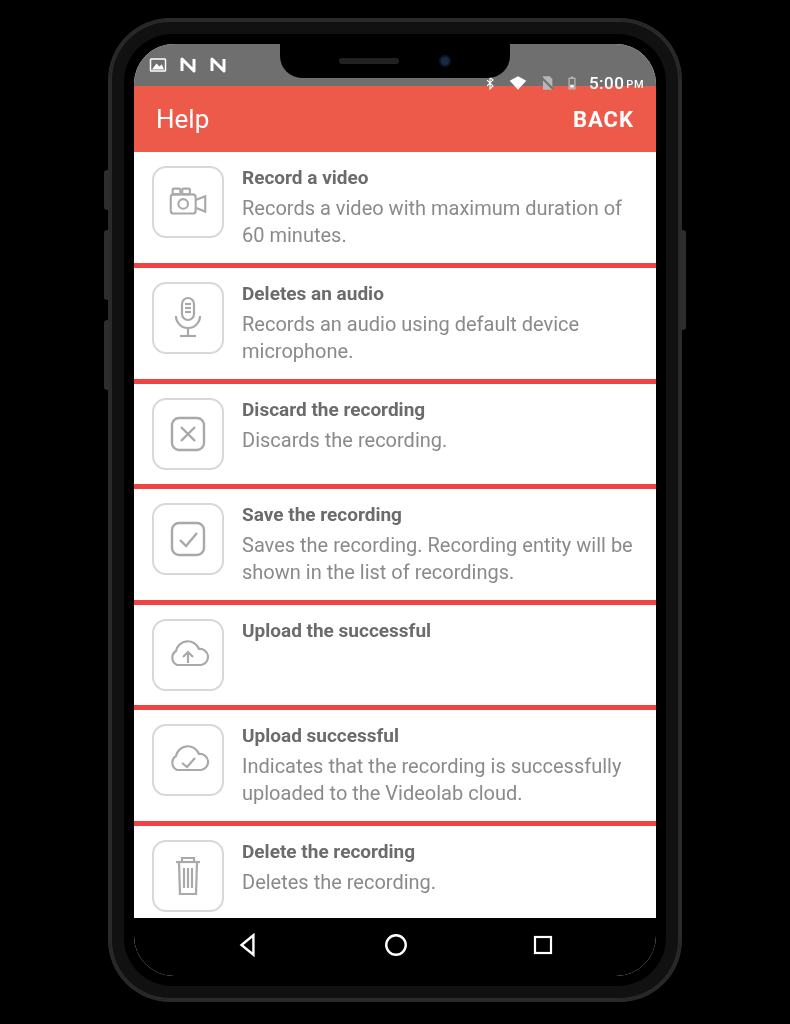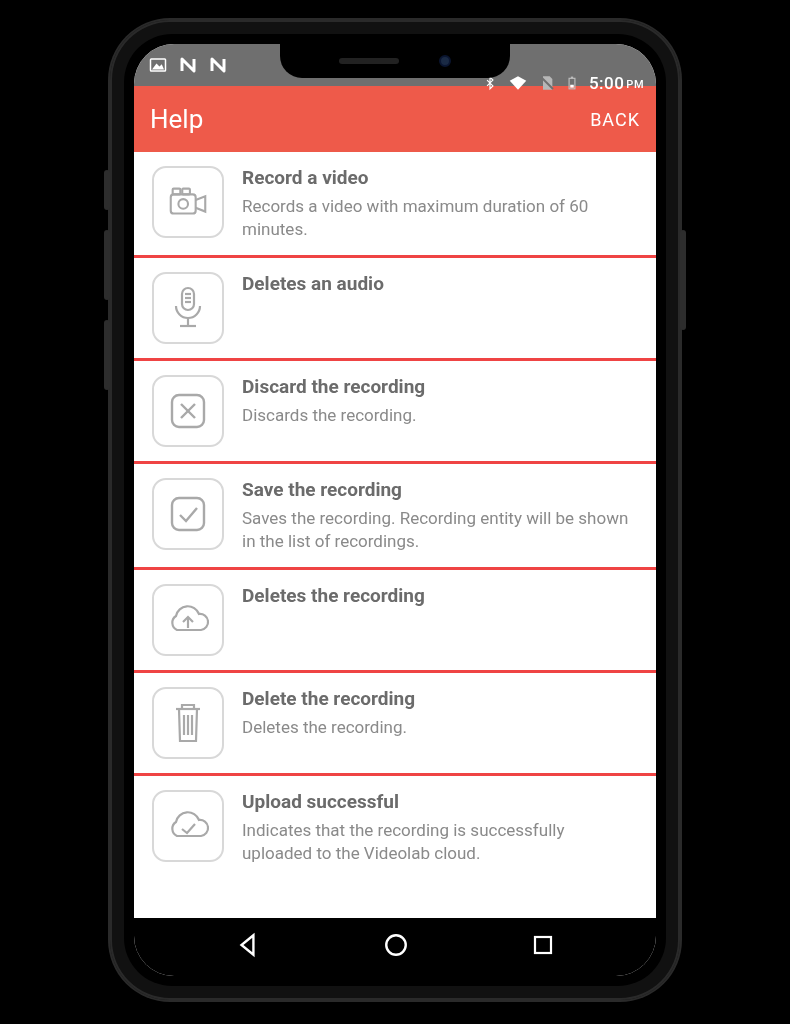--- a/index.html
+++ b/index.html
@@ -47,41 +47,41 @@
     z-index: 40;
   }
   .sb-left { display: flex; gap: 10px; align-items: center; padding-left:4px; }
   .sb-right { display: flex; gap: 10px; align-items: center; margin-top: 36px; }
   .sb-right svg, .sb-left svg { display:block; }
   .time { letter-spacing: 0.5px; font-size:17px; }
   .time sub{ font-size:11px; vertical-align: baseline; position: relative; top:-1px; margin-left:2px;}
 
   .app-header {
     height: 66px; background: #ee5a4a; color: #fff; display: flex; align-items: center;
-    justify-content: space-between; padding: 0 16px;
+    justify-content: space-between; padding: 0 22px;
   }
   .app-header .title { font-size: 26px; font-weight: 400; }
-  .app-header .back  { font-size: 18px; font-weight: 400; letter-spacing: 1px; cursor:pointer; }
+  .app-header .back  { font-size: 22px; font-weight: 700; letter-spacing: 1px; cursor:pointer; }
 
   .content {
     flex: 1; background: #fff; overflow-y: hidden;
   }
   .row {
     display: flex; gap: 18px; padding: 14px 18px 14px 18px; align-items: flex-start;
-    border-bottom: 3px solid #ef4444;
+    border-bottom: 5px solid #ef4444;
   }
   .row:last-child { border-bottom: none; }
   .iconbox {
     flex: 0 0 72px; width: 72px; height: 72px; border: 2px solid #d8d8d8; border-radius: 14px;
     display:flex; align-items:center; justify-content:center;
   }
   .iconbox svg { stroke: #a9a9a9; }
   .row-text { flex: 1; min-width: 0; }
   .row-title { font-size: 19px; font-weight: 700; color: #6b6b6b; margin-bottom: 6px; }
-  .row-desc  { font-size: 17px; color: #8a8a8a; line-height: 1.35; }
+  .row-desc  { font-size: 20px; color: #8a8a8a; line-height: 1.35; }
 
   .navbar {
     height: 58px; background: #000; display: flex; align-items: center; justify-content: space-around;
     padding: 0 40px;
   }
   .navbar svg { stroke: #fff; fill: none; stroke-width: 2.2; }
   .nav-btn { padding: 8px 20px; cursor:pointer; }
 </style>
 </head>
 <body>
@@ -179,20 +179,21 @@
                   <line x1="17" y1="10" x2="23" y2="10"></line>
                     <line x1="17" y1="14" x2="23" y2="14"></line>
                     <line x1="17" y1="18" x2="23" y2="18"></line>
                   <path d="M8 22 A12 12 0 0 0 32 22"></path>
                   <line x1="20" y1="34" x2="20" y2="42"></line>
                   <line x1="12" y1="42" x2="28" y2="42"></line>
                 </svg>
               </div>
               <div class="row-text">
                 <div class="row-title">Deletes an audio</div>
+                <div class="row-desc">Records an audio using default device microphone.</div>
               </div>
             </div>
 
             <div class="row">
               <div class="iconbox">
                 <svg width="44" height="44" viewBox="0 0 44 44" fill="none" stroke-width="2.4">
                   <rect x="6" y="6" width="32" height="32" rx="7"></rect>
                   <line x1="15" y1="15" x2="29" y2="29"></line>
                   <line x1="29" y1="15" x2="15" y2="29"></line>
                 </svg>
@@ -218,54 +219,54 @@
 
             <div class="row">
               <div class="iconbox">
                 <svg width="50" height="40" viewBox="0 0 50 40" fill="none" stroke-width="2.2">
                   <path d="M38 30 A8 8 0 0 0 36 14 A12 12 0 0 0 13 16 A8 8 0 0 0 14 30 Z"></path>
                   <line x1="25" y1="28" x2="25" y2="17"></line>
                   <path d="M20 22 L25 17 L30 22"></path>
                 </svg>
               </div>
               <div class="row-text">
-                <div class="row-title">Deletes the recording</div>
+                <div class="row-title">Upload the successful</div>
+              </div>
+            </div>
+
+            <div class="row">
+              <div class="iconbox">
+                <svg width="50" height="40" viewBox="0 0 50 40" fill="none" stroke-width="2.2">
+                  <path d="M38 30 A8 8 0 0 0 36 14 A12 12 0 0 0 13 16 A8 8 0 0 0 14 30 Z"></path>
+                  <path d="M19 23 L24 27 L32 18"></path>
+                </svg>
+              </div>
+              <div class="row-text">
+                <div class="row-title">Upload successful</div>
+                <div class="row-desc">Indicates that the recording is successfully uploaded to the Videolab cloud.</div>
               </div>
             </div>
 
             <div class="row">
               <div class="iconbox">
                 <svg width="40" height="48" viewBox="0 0 40 48" fill="none" stroke-width="2.2">
                   <path d="M8 10 H32"></path>
                   <path d="M14 10 V6 H26 V10"></path>
                   <path d="M11 10 L12 42 H28 L29 10"></path>
                   <line x1="16" y1="16" x2="16" y2="36"></line>
                   <line x1="20" y1="16" x2="20" y2="36"></line>
                   <line x1="24" y1="16" x2="24" y2="36"></line>
                 </svg>
               </div>
               <div class="row-text">
                 <div class="row-title">Delete the recording</div>
                 <div class="row-desc">Deletes the recording.</div>
               </div>
             </div>
 
-            <div class="row">
-              <div class="iconbox">
-                <svg width="50" height="40" viewBox="0 0 50 40" fill="none" stroke-width="2.2">
-                  <path d="M38 30 A8 8 0 0 0 36 14 A12 12 0 0 0 13 16 A8 8 0 0 0 14 30 Z"></path>
-                  <path d="M19 23 L24 27 L32 18"></path>
-                </svg>
-              </div>
-              <div class="row-text">
-                <div class="row-title">Upload successful</div>
-                <div class="row-desc">Indicates that the recording is successfully uploaded to the Videolab cloud.</div>
-              </div>
-            </div>
-
           </div>
 
           <div class="navbar">
             <div class="nav-btn">
               <svg width="26" height="26" viewBox="0 0 24 24">
                   <path d="M17 3 L6 12 L17 21 Z" fill="none"></path>
                 </svg>
             </div>
             <div class="nav-btn">
               <svg width="26" height="26" viewBox="0 0 24 24">

